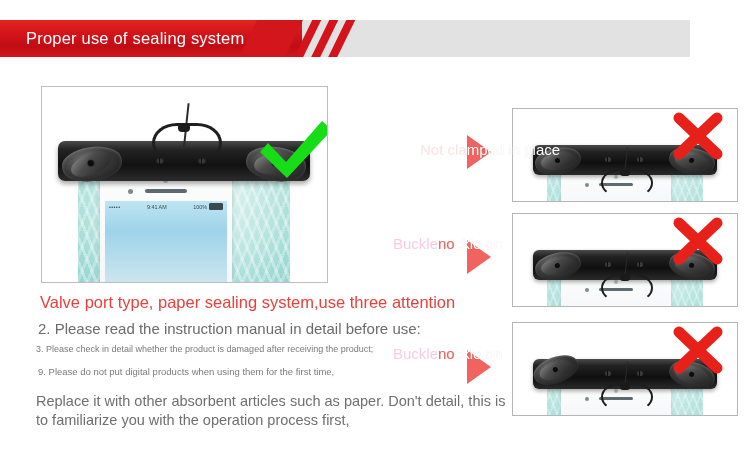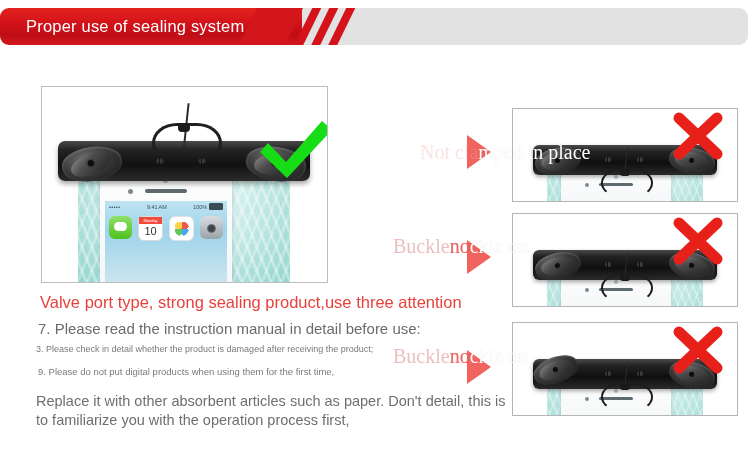--- a/index.html
+++ b/index.html
@@ -6,24 +6,23 @@
   body{
     width:750px;height:469px;
     background:#ffffff;
     font-family:"Liberation Sans", sans-serif;
     overflow:hidden;
     position:relative;
   }
 
   
   .banner{
-    position:absolute; left:0; top:8px;
-    width:748px; height:37px;
+    position:absolute; left:0; top:20px;
+    width:690px; height:37px;
     overflow:hidden;
-    border-radius:9px;
   }
   .banner-grey{
     position:absolute; left:0; top:0;
     width:750px; height:37px;
     background:#e2e2e2;
   }
   .banner-red{
     position:absolute; left:0; top:0;
     width:302px; height:37px;
     background:linear-gradient(180deg,#e2241c 0%,#d4131a 38%,#bf0d15 72%,#d2181d 100%);
@@ -223,29 +222,28 @@
     border-left:24px solid #f0635f;
     z-index:6;
   }
   .arrow.a1{left:467px;top:135px;}
   .arrow.a2{left:467px;top:240px;}
   .arrow.a3{left:467px;top:350px;}
 
   
   .ghost{
     position:absolute; z-index:7;
-    font-size:20px; color:#ffffff; white-space:nowrap;
+    font-size:15px; color:#ffffff; white-space:nowrap;
     text-shadow:0 0 1px rgba(0,0,0,.15);
-    font-family:Liberation Serif, serif;
   }
   .ghost .fade{color:#f3a9a6;opacity:.30;}
   .ghost.g1{left:420px;top:141px;}
   .ghost.g2{left:393px;top:235px;}
   .ghost.g3{left:393px;top:345px;}
-  .ghost.g2 .fade,.ghost.g3 .fade{color:#b91c1c;opacity:.28;text-align:center;}
+  .ghost.g2 .fade,.ghost.g3 .fade{color:#ec4899;opacity:.28;text-align:center;}
 
   
   .redhead{
     position:absolute;left:40px;top:293px;
     font-size:16.5px;color:#e8413c;white-space:nowrap;
   }
   .line1{
     position:absolute;left:38px;top:320px;
     font-size:15px;color:#6b6b6b;white-space:nowrap;
   }
@@ -284,29 +282,20 @@
     <div class="phone-spk"></div>
     <div class="phone-screen">
       <div class="statusbar">
         <span class="sb-dots">•••••</span>
         <span>9:41 AM</span>
         <span class="sb-batt">
           <span>100%</span>
           <i></i>
         </span>
       </div>
-      <div class="appicons">
-        <div class="appicon ic-msg"></div>
-        <div class="appicon ic-cal">
-          <b>Monday</b>
-          <i>10</i>
-        </div>
-        <div class="appicon ic-photos"></div>
-        <div class="appicon ic-cam"></div>
-      </div>
     </div>
   </div>
 
   <div class="clampbar">
     <div class="lanyard"></div>
     <div class="loop"></div>
     <div class="loopknot"></div>
     <div class="lever l1">
       <div class="tab"></div>
       <div class="pin"></div>
@@ -421,17 +410,17 @@
 <div class="ghost g1">
   <span class="fade">Not cla</span><span>mped in place</span>
 </div>
 <div class="ghost g2">
   <span class="fade">Buckle</span><span style="color:#f0635f;">no</span><span>ckle on</span>
 </div>
 <div class="ghost g3">
   <span class="fade">Buckle</span><span style="color:#f0635f;">no</span><span>ckle on</span>
 </div>
 
-<div class="redhead">Valve port type, strong sealing product,use three attention</div>
-<div class="line1">7. Please read the instruction manual in detail before use:</div>
+<div class="redhead">Valve port type, paper sealing system,use three attention</div>
+<div class="line1">2. Please read the instruction manual in detail before use:</div>
 <div class="small1">3. Please check in detail whether the product is damaged after receiving the product;</div>
 <div class="small2">9. Please do not put digital products when using them for the first time,</div>
 <div class="bigpara">Replace it with other absorbent articles such as paper. Don't detail, this is to familiarize you with the operation process first,</div>
 
 </body></html>

